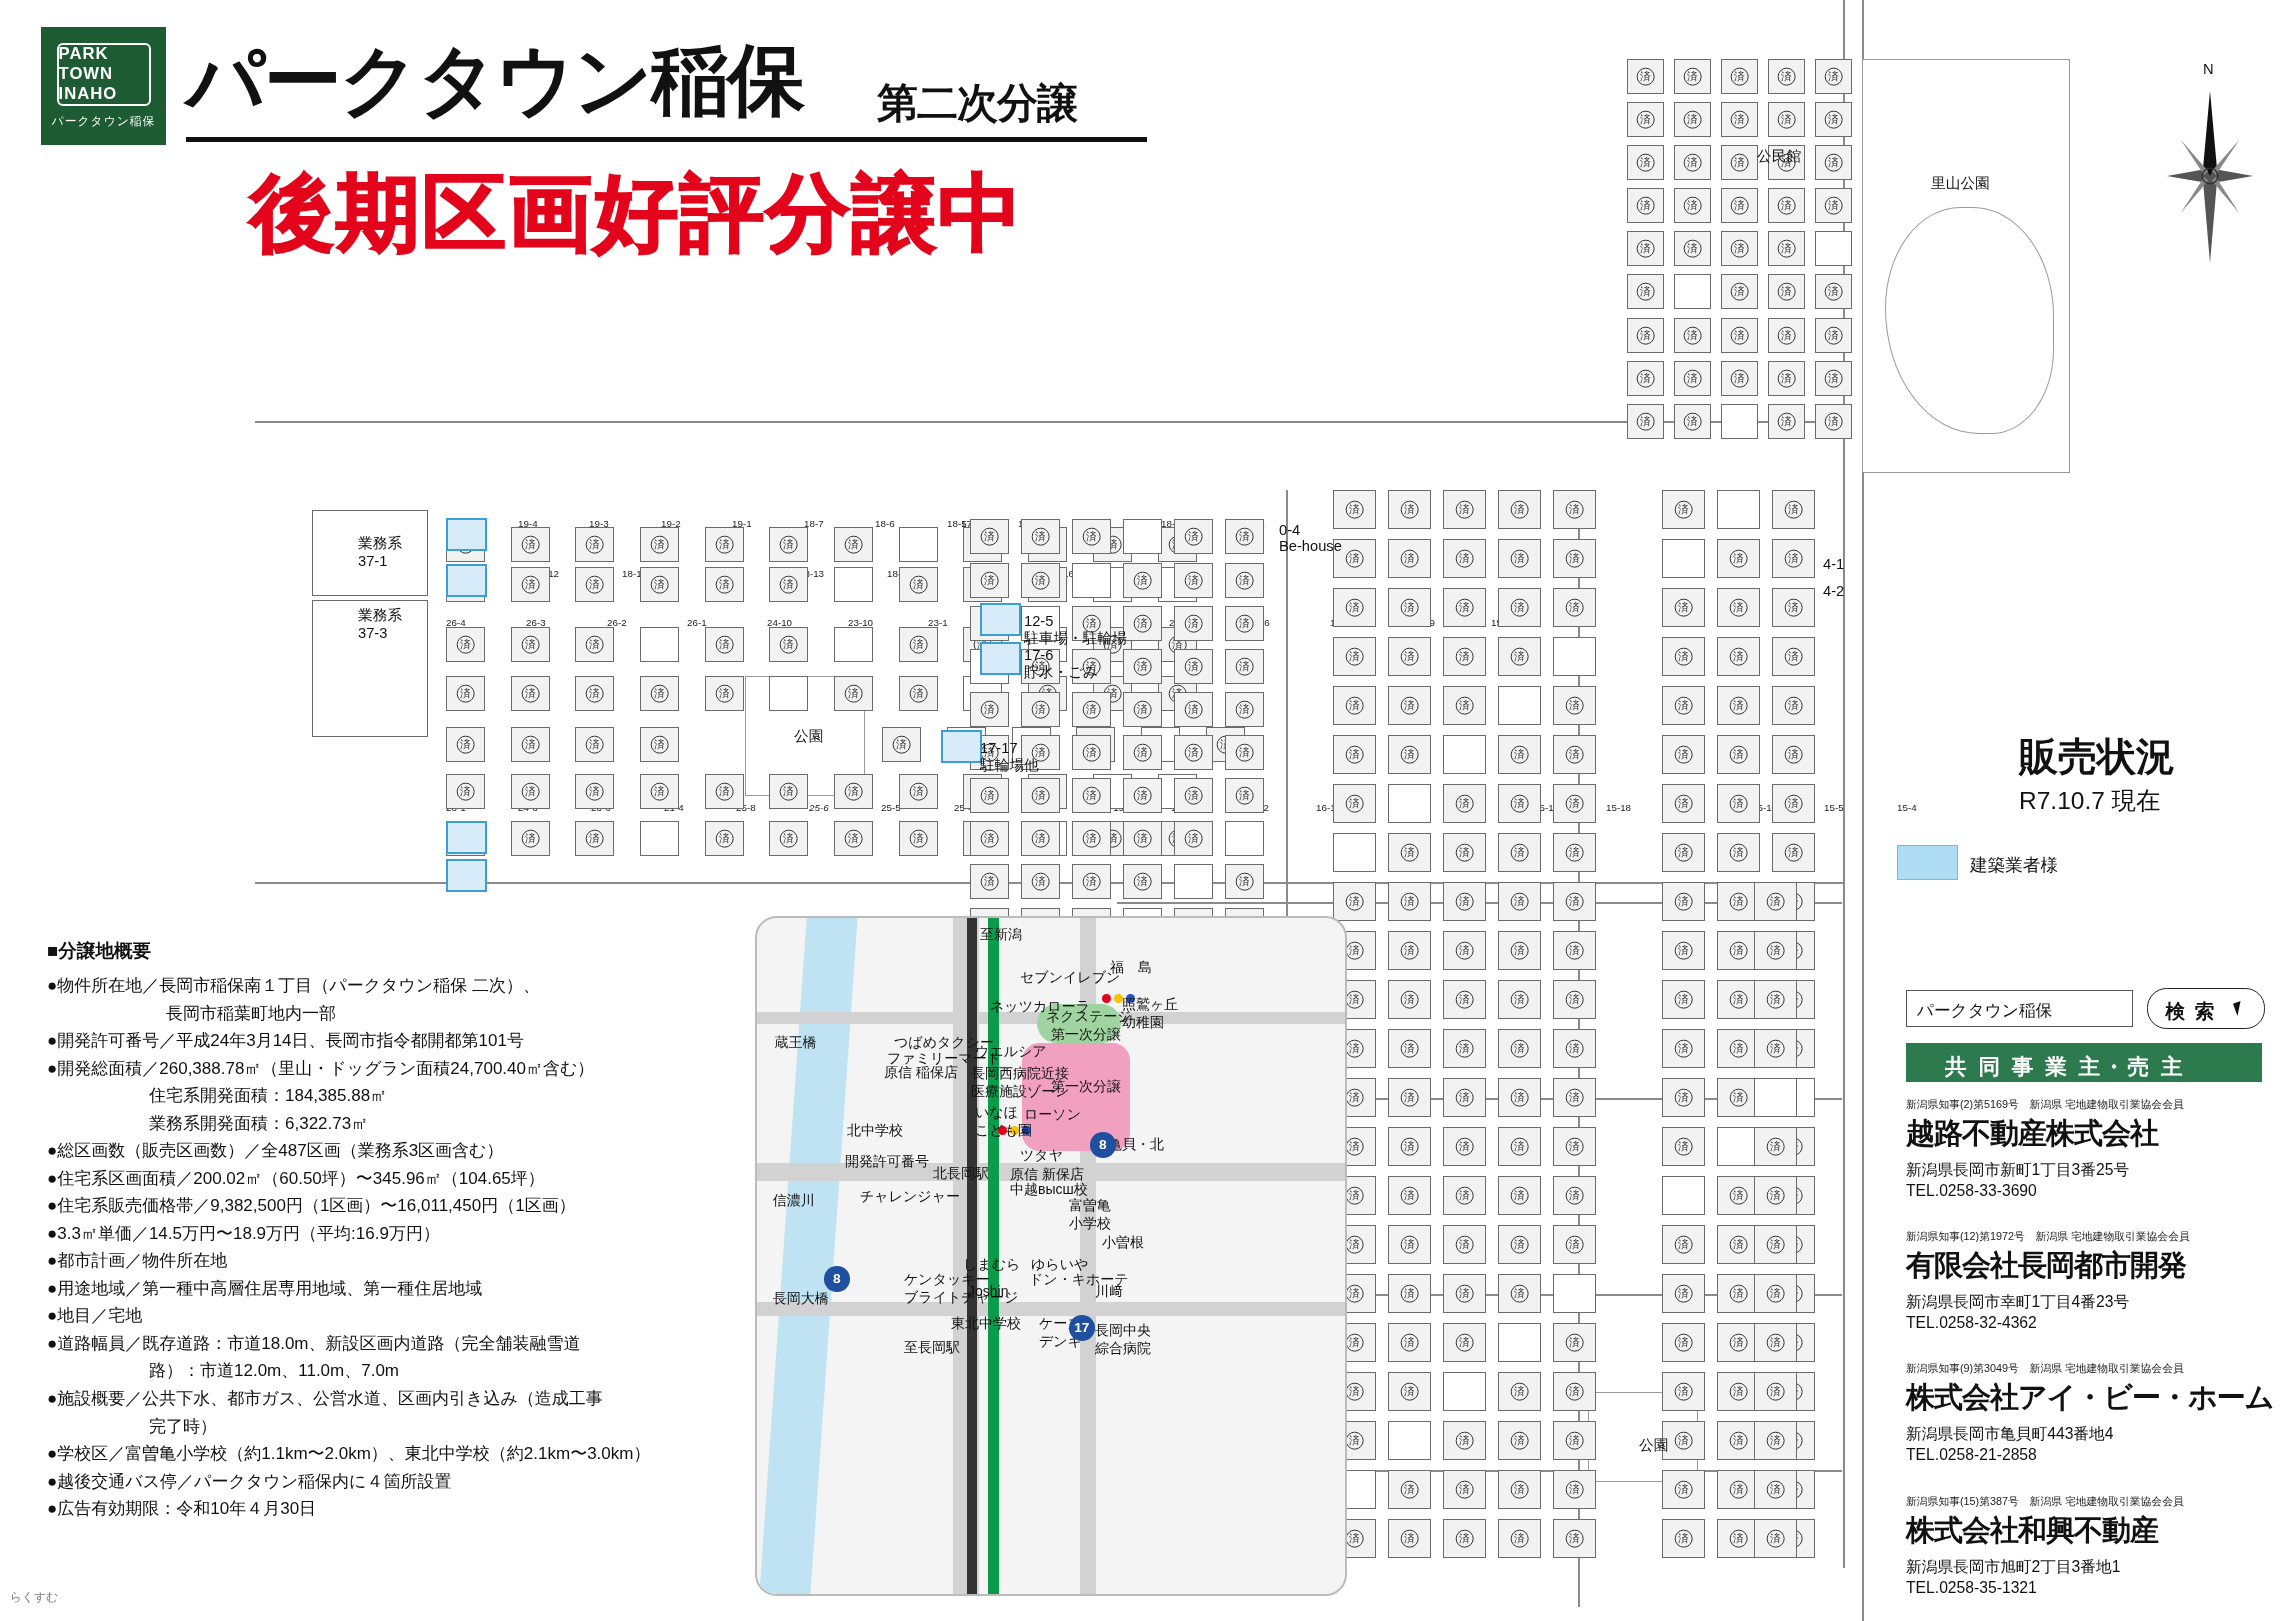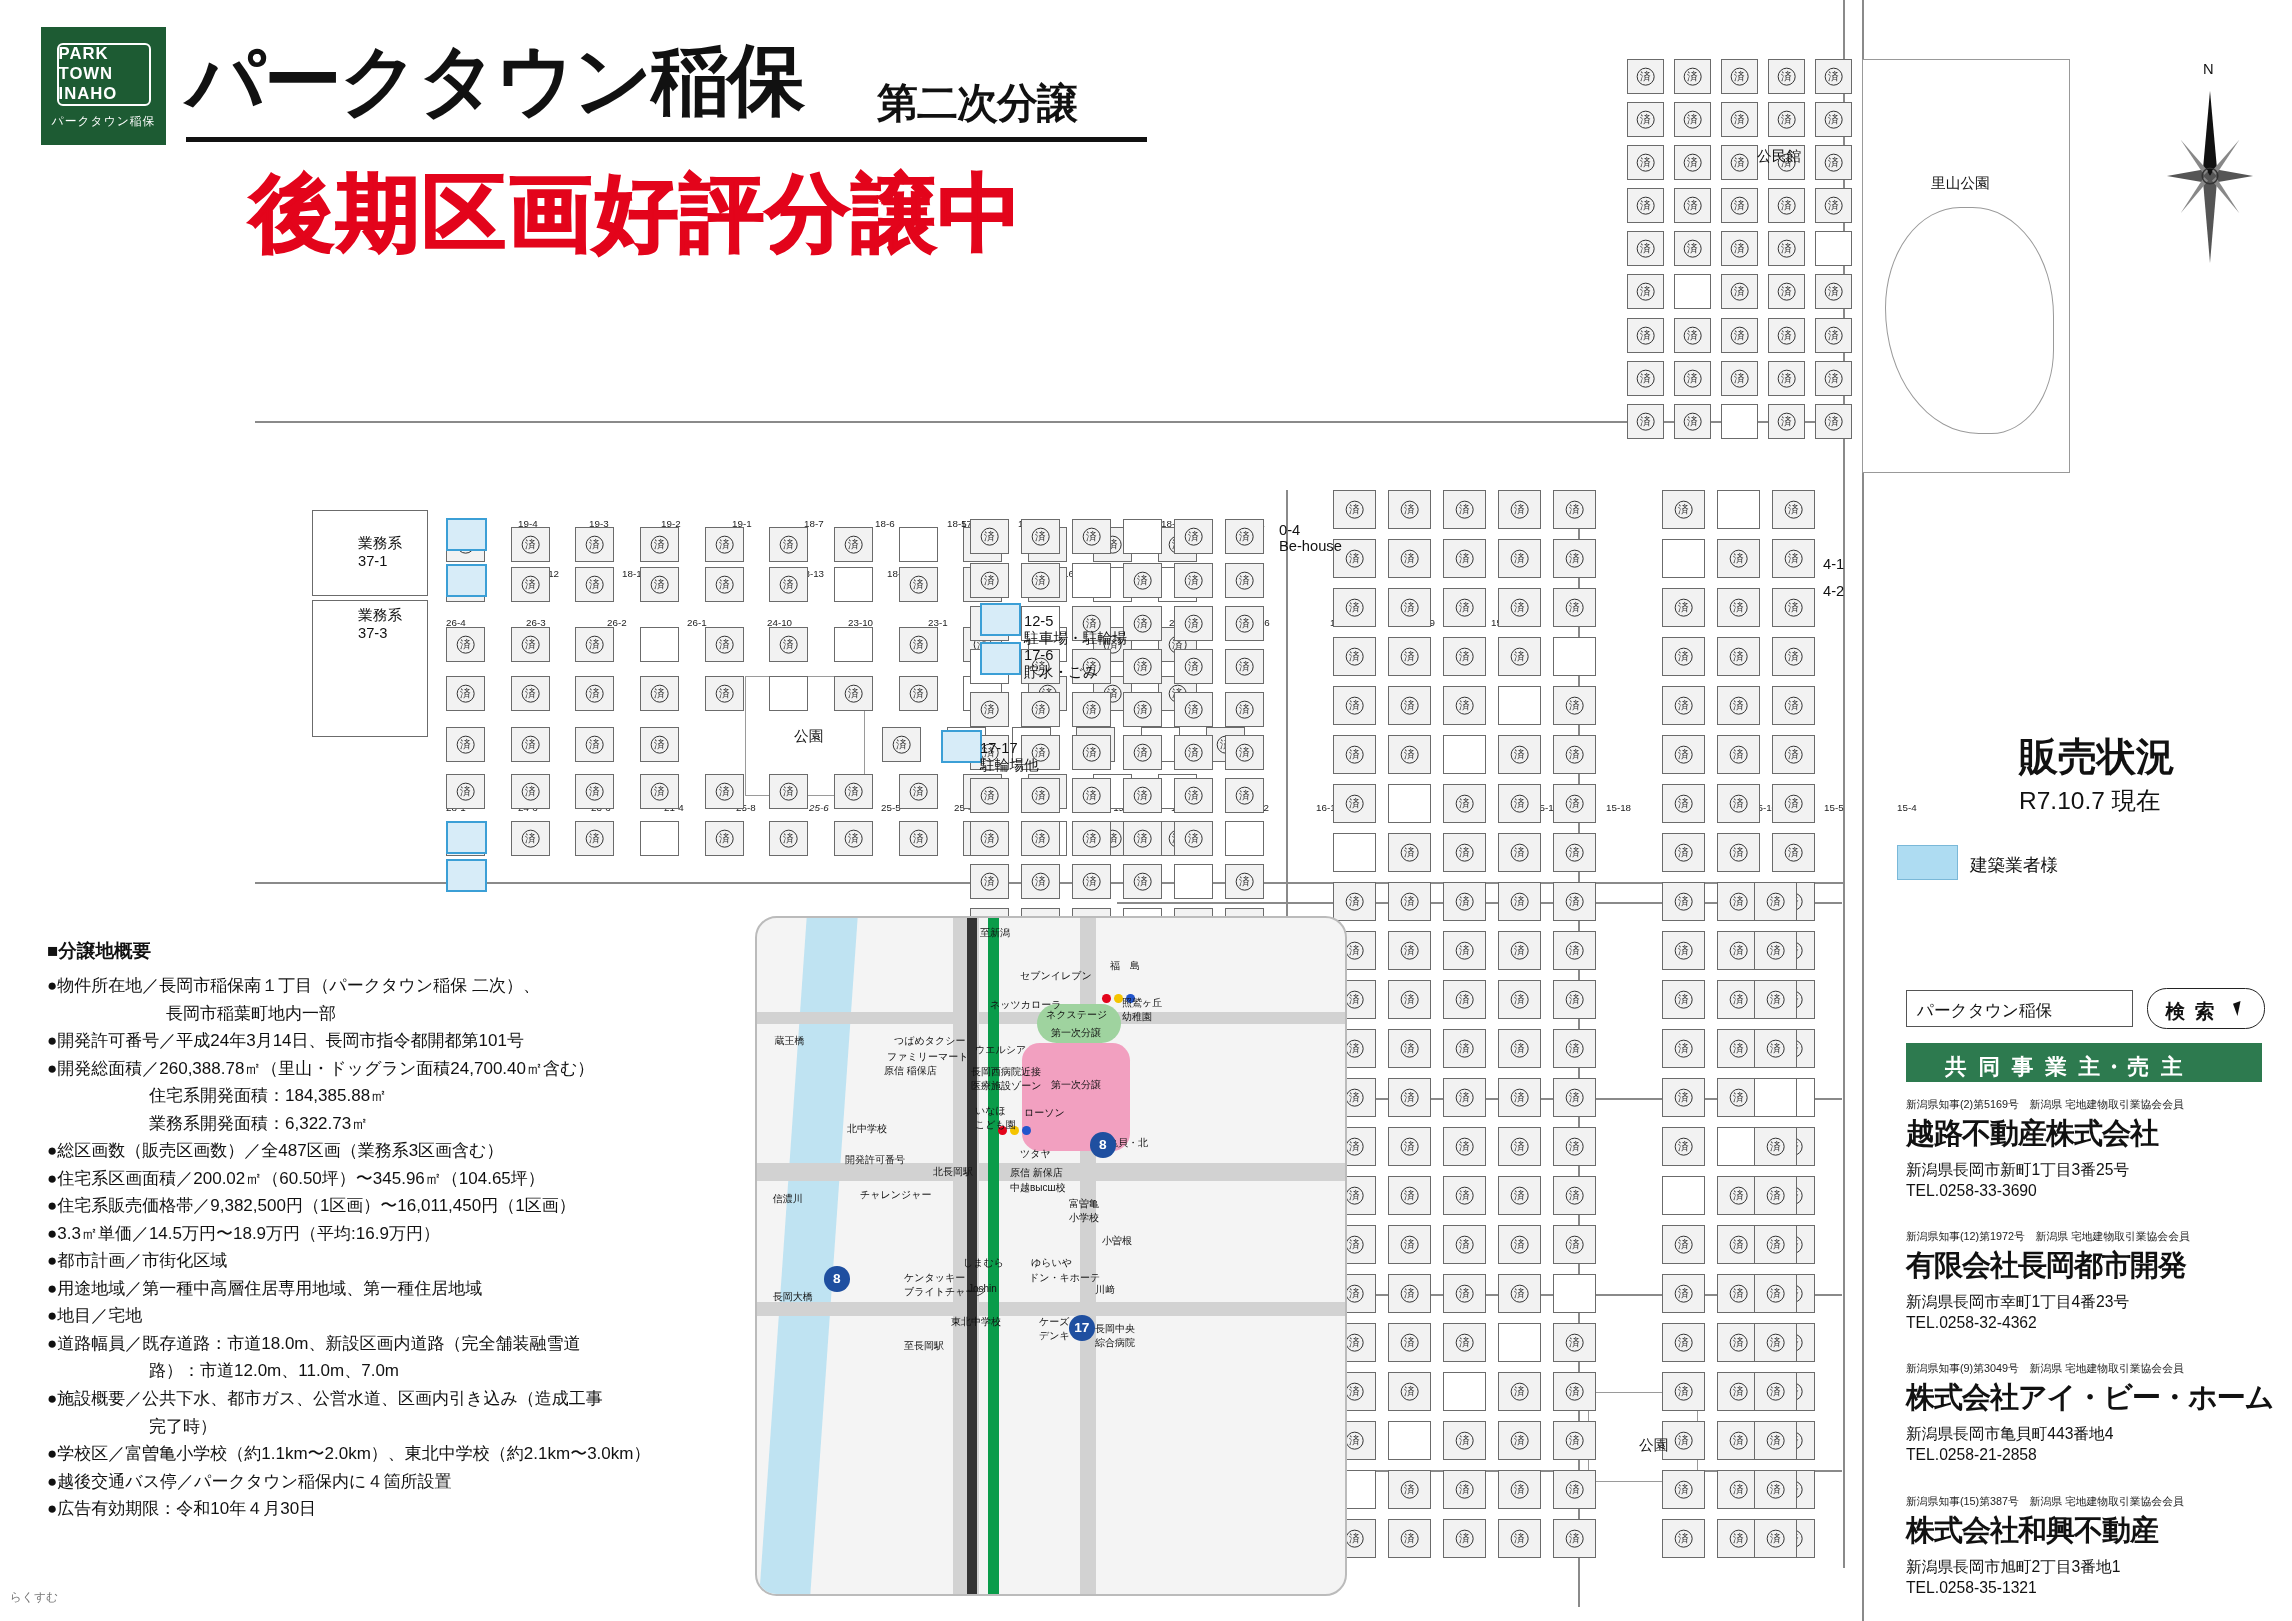--- a/index.html
+++ b/index.html
@@ -71,21 +71,21 @@
   #spec .row{white-space:pre-wrap;}
 
   
   #inset{position:absolute;left:755px;top:916px;width:588px;height:676px;background:#f4f4f4;border:2px solid #bbb;border-radius:21.6px;overflow:hidden;}
   #inset .river{position:absolute;left:25.5px;top:0;width:51px;height:676px;background:#bfe3f2;transform:skewX(-4deg);}
   #inset .rd{position:absolute;background:#d2d2d2;}
   #inset .rail{position:absolute;width:9.8px;background:#333;}
   #inset .green{position:absolute;width:10.8px;background:#0a9c4a;}
   #inset .pink{position:absolute;background:#f2a0c0;}
   #inset .pgreen{position:absolute;background:#9fd39f;border-radius:19.6px;}
-  #inset .lbl{position:absolute;font-size:10px;color:#111;white-space:nowrap;}
+  #inset .lbl{position:absolute;font-size:14px;color:#111;white-space:nowrap;}
   #inset .shield{position:absolute;width:25.5px;height:25.5px;border-radius:50%;background:#1f4fa0;color:#fff;font-size:13.7px;font-weight:bold;text-align:center;line-height:25.5px;}
   #inset .dot{position:absolute;width:8.8px;height:8.8px;border-radius:50%;}
 
   
   #compass{position:absolute;left:2151px;top:59px;width:118px;height:216px;}
   #compass .n{position:absolute;left:51px;top:0;font-size:15.7px;font-weight:bold;}
   #compass .star{position:absolute;left:9.8px;top:21.6px;width:98px;height:186px;}
 
   
   .maplabel{position:absolute;font-size:14.7px;color:#111;white-space:nowrap;}
@@ -1341,21 +1341,21 @@
       <div class="row">●物件所在地／長岡市稲保南１丁目（パークタウン稲保 二次）、</div>
       <div class="row">　　　　　　　長岡市稲葉町地内一部</div>
       <div class="row">●開発許可番号／平成24年3月14日、長岡市指令都開都第101号</div>
       <div class="row">●開発総面積／260,388.78㎡（里山・ドッグラン面積24,700.40㎡含む）</div>
       <div class="row">　　　　　　住宅系開発面積：184,385.88㎡</div>
       <div class="row">　　　　　　業務系開発面積：6,322.73㎡</div>
       <div class="row">●総区画数（販売区画数）／全487区画（業務系3区画含む）</div>
       <div class="row">●住宅系区画面積／200.02㎡（60.50坪）〜345.96㎡（104.65坪）</div>
       <div class="row">●住宅系販売価格帯／9,382,500円（1区画）〜16,011,450円（1区画）</div>
       <div class="row">●3.3㎡単価／14.5万円〜18.9万円（平均:16.9万円）</div>
-      <div class="row">●都市計画／市街化区域</div>
+      <div class="row">●都市計画／物件所在地</div>
       <div class="row">●用途地域／第一種中高層住居専用地域、第一種住居地域</div>
       <div class="row">●地目／宅地</div>
       <div class="row">●道路幅員／既存道路：市道18.0m、新設区画内道路（完全舗装融雪道</div>
       <div class="row">　　　　　　路）：市道12.0m、11.0m、7.0m</div>
       <div class="row">●施設概要／公共下水、都市ガス、公営水道、区画内引き込み（造成工事</div>
       <div class="row">　　　　　　完了時）</div>
       <div class="row">●学校区／富曽亀小学校（約1.1km〜2.0km）、東北中学校（約2.1km〜3.0km）</div>
       <div class="row">●越後交通バス停／パークタウン稲保内に４箇所設置</div>
       <div class="row">●広告有効期限：令和10年４月30日</div>
     </div>

